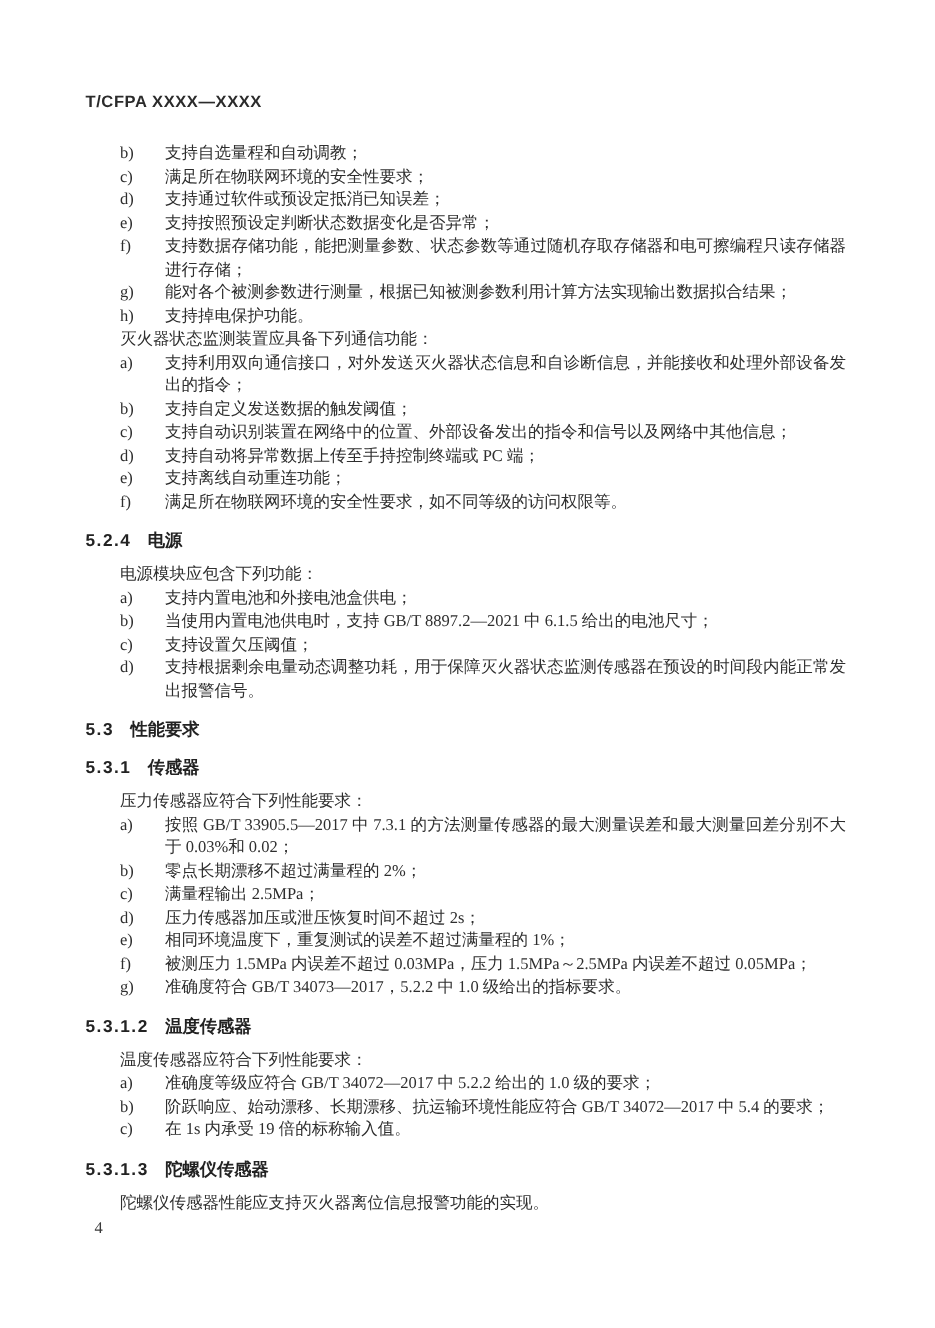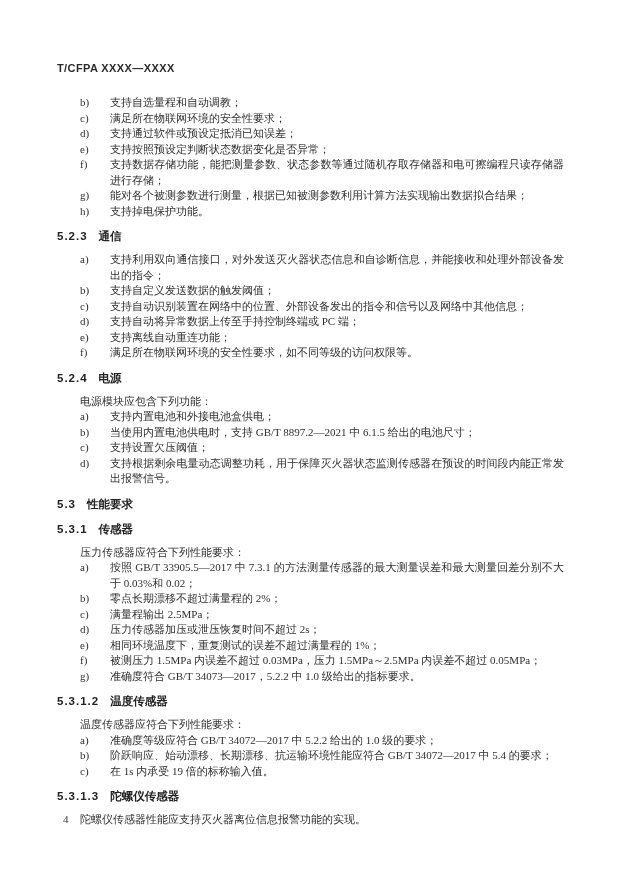--- a/index.html
+++ b/index.html
@@ -81,23 +81,21 @@
     <div class="li">
       <span class="lbl">g)</span>
       <span class="txt">能对各个被测参数进行测量，根据已知被测参数利用计算方法实现输出数据拟合结果；</span>
     </div>
     <div class="li">
       <span class="lbl">h)</span>
       <span class="txt">支持掉电保护功能。</span>
     </div>
   </div>
 
-  <div class="h3">
-    <span class="h-num">5.2.3</span><span class="h-title">通信</span>
-  </div>
+  <div class="para">灭火器状态监测装置应具备下列通信功能：</div>
   <div class="list">
     <div class="li">
       <span class="lbl">a)</span>
       <span class="txt">支持利用双向通信接口，对外发送灭火器状态信息和自诊断信息，并能接收和处理外部设备发出的指令；</span>
     </div>
     <div class="li">
       <span class="lbl">b)</span>
       <span class="txt">支持自定义发送数据的触发阈值；</span>
     </div>
     <div class="li">

